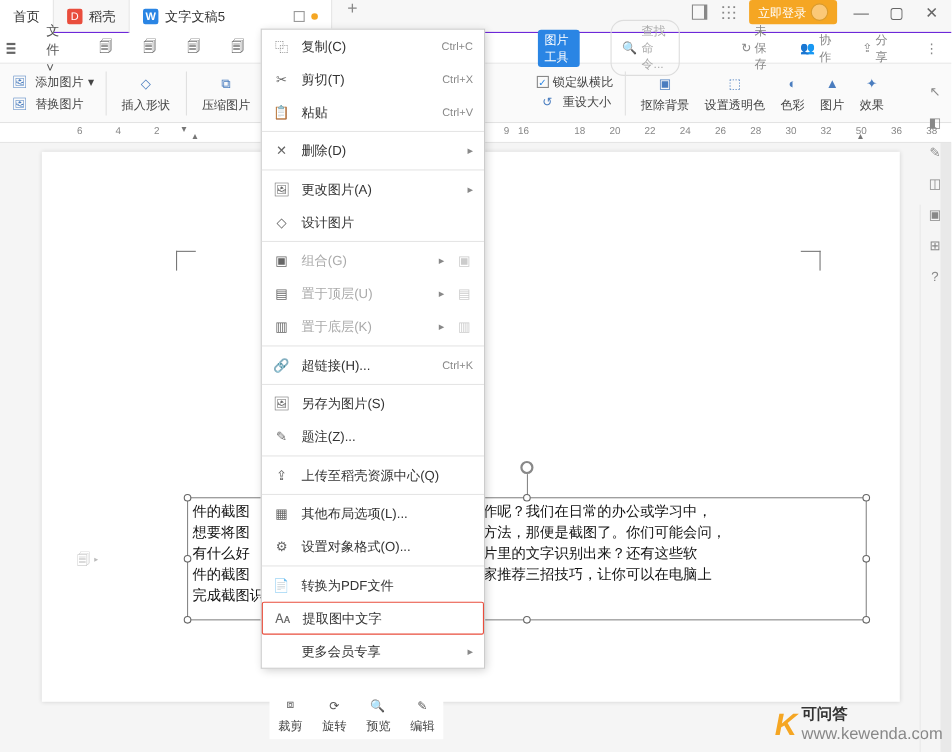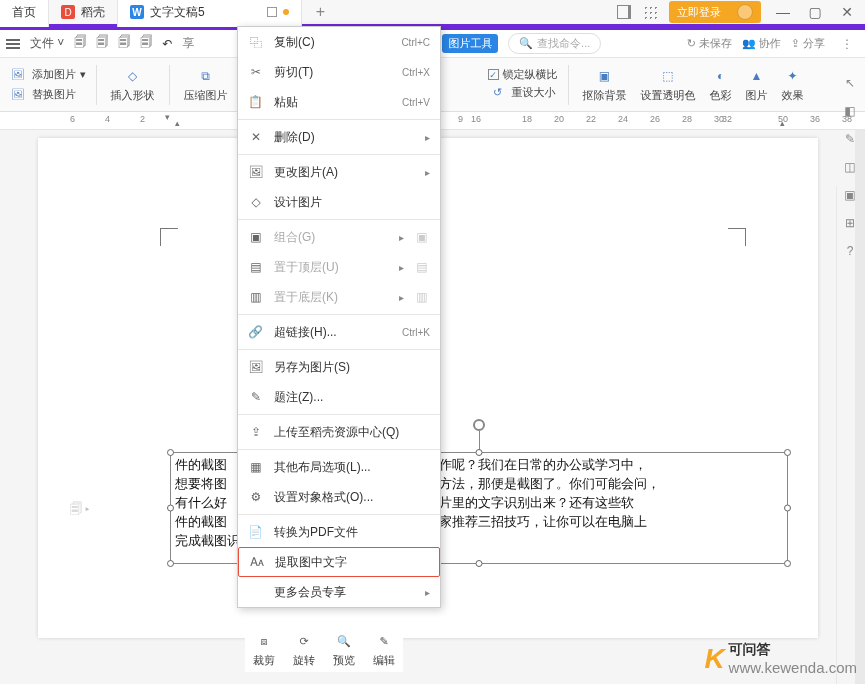--- a/index.html
+++ b/index.html
@@ -1,32 +1,32 @@
 <!DOCTYPE html>
 <html><head>
 <meta charset="utf-8">
 <style>
 *{box-sizing:border-box;margin:0;padding:0;font-family:"Microsoft YaHei",Arial,sans-serif}
 body{width:865px;height:684px;background:#fff;font-size:12px;color:#333;overflow:hidden;position:relative}
-.titlebar{height:30px;background:#f7f7f7;display:flex;align-items:center;border-bottom:6px solid #6d28d9}
+.titlebar{height:30px;background:#f7f7f7;display:flex;align-items:flex-start;border-bottom:1px solid #6d28d9}
 .tab{height:30px;display:flex;align-items:center;padding:0 12px;font-size:12px;gap:6px;border-right:1px solid #e5e5e5}
 .tab.home{background:#fff}
 .tab-ico{width:14px;height:14px;display:inline-flex;align-items:center;justify-content:center;border-radius:2px;font-size:10px;color:#fff}
 .tab-ico.red{background:#e94d3c}
 .tab-ico.blue{background:#2a85e4;font-weight:bold}
 .tab-sub{width:10px;height:10px;border:1px solid #999}
 .dot{width:6px;height:6px;border-radius:50%;background:#f5a623}
 .tab-plus{padding:0 14px;color:#888;font-size:16px}
 .win-right{margin-left:auto;display:flex;align-items:center;gap:12px;padding-right:8px}
 .win-ico{width:14px;height:14px;border:1px solid #888;display:inline-block}
 .apps-ico{display:inline-block;width:14px;height:14px;background:radial-gradient(circle,#888 1px,transparent 1px);background-size:5px 5px}
-.login-btn{background:#f5a623;color:#fff;padding:3px 8px;border-radius:3px;font-size:11px;display:flex;align-items:center;gap:16px}
+.login-btn{background:#f5a623;color:#fff;padding:3px 8px;border-radius:3px;font-size:11px;display:flex;align-items:center;gap:4px}
 .avatar{width:16px;height:16px;border-radius:50%;background:#fbc877;border:1px solid #d99a2b}
 .win-ctrl{color:#666;font-size:14px;width:20px;text-align:center}
-.menubar{height:28px;background:#fff;display:flex;align-items:center;padding:0 6px;gap:10px;border-bottom:1px solid #e5e5e5}
+.menubar{height:28px;background:#fff;display:flex;align-items:center;padding:0 6px;gap:28px;border-bottom:1px solid #e5e5e5}
 .hamb{display:inline-block;width:14px;height:2px;background:#666;box-shadow:0 -4px 0 #666,0 4px 0 #666}
 .menu-tab{font-size:12px;color:#555}
 .tool-pill{background:#2a85e4;color:#fff;padding:2px 6px;border-radius:3px;font-size:11px}
 .search-box{border:1px solid #ddd;border-radius:12px;padding:2px 10px;color:#aaa;font-size:11px;display:flex;align-items:center;gap:4px}
 .save-stat{color:#888;font-size:11px;display:flex;align-items:center;gap:3px}
 .ribbon{height:54px;background:#fafafa;display:flex;align-items:center;padding:4px 8px;gap:6px;border-bottom:1px solid #e0e0e0}
 .rib-group{display:flex;flex-direction:column;align-items:center;gap:2px;padding:0 4px}
 .rib-lbl{font-size:11px;color:#444;white-space:nowrap}
 .rib-ico{width:20px;height:20px;display:inline-flex;align-items:center;justify-content:center;color:#4a7dbf}
 .rib-row{display:flex;align-items:center;gap:4px;font-size:11px;color:#444}
@@ -182,21 +182,21 @@
   <span style="position:absolute;left:175px;top:6px;color:#777">▴</span>
   <span class="ruler-tick" style="left:458px">9</span>
   <span class="ruler-tick" style="left:471px">16</span>
   <span class="ruler-tick" style="left:522px">18</span>
   <span class="ruler-tick" style="left:554px">20</span>
   <span class="ruler-tick" style="left:586px">22</span>
   <span class="ruler-tick" style="left:618px">24</span>
   <span class="ruler-tick" style="left:650px">26</span>
   <span class="ruler-tick" style="left:682px">28</span>
   <span class="ruler-tick" style="left:714px">30</span>
-  <span class="ruler-tick" style="left:722px">32</span>
+  <span class="ruler-tick" style="left:746px">32</span>
   <span class="ruler-tick" style="left:778px">50</span>
   <span style="position:absolute;left:780px;top:6px;color:#777">▴</span>
   <span class="ruler-tick" style="left:810px">36</span>
   <span class="ruler-tick" style="left:842px">38</span>
 </div>
 
 <div class="canvas">
   <div class="grey-end"></div>
   <div class="page">
     <div class="corner tl"></div>

